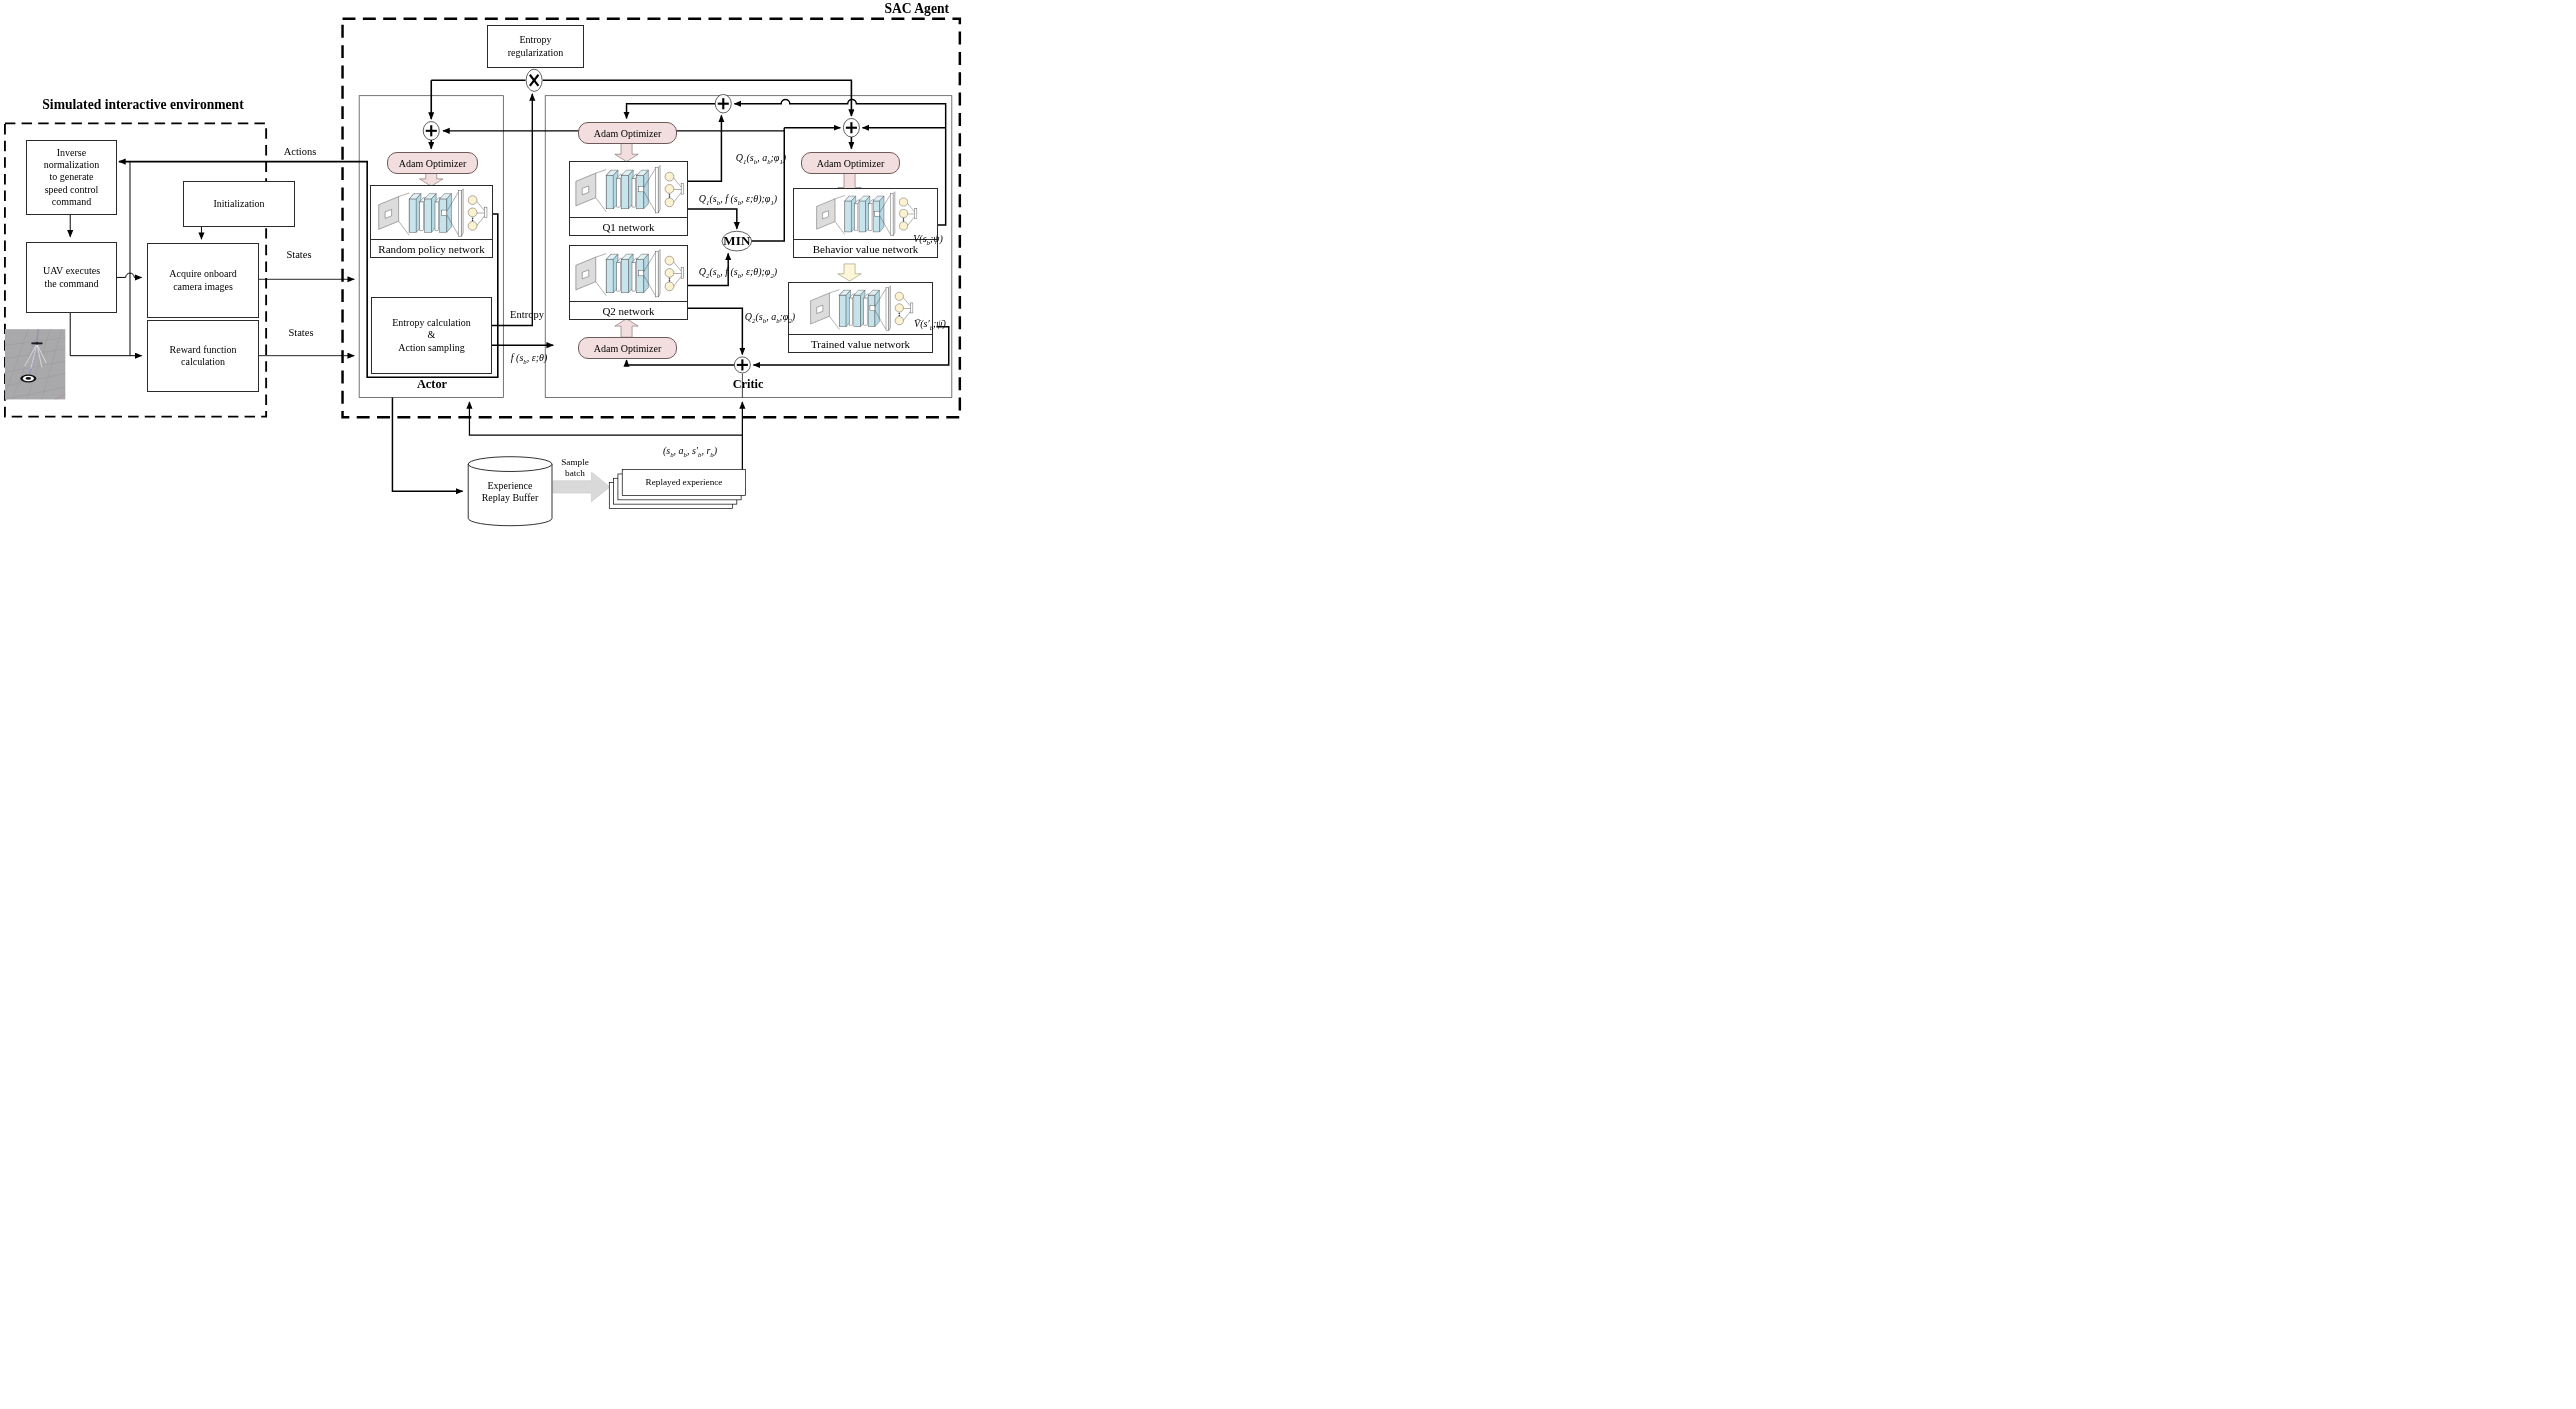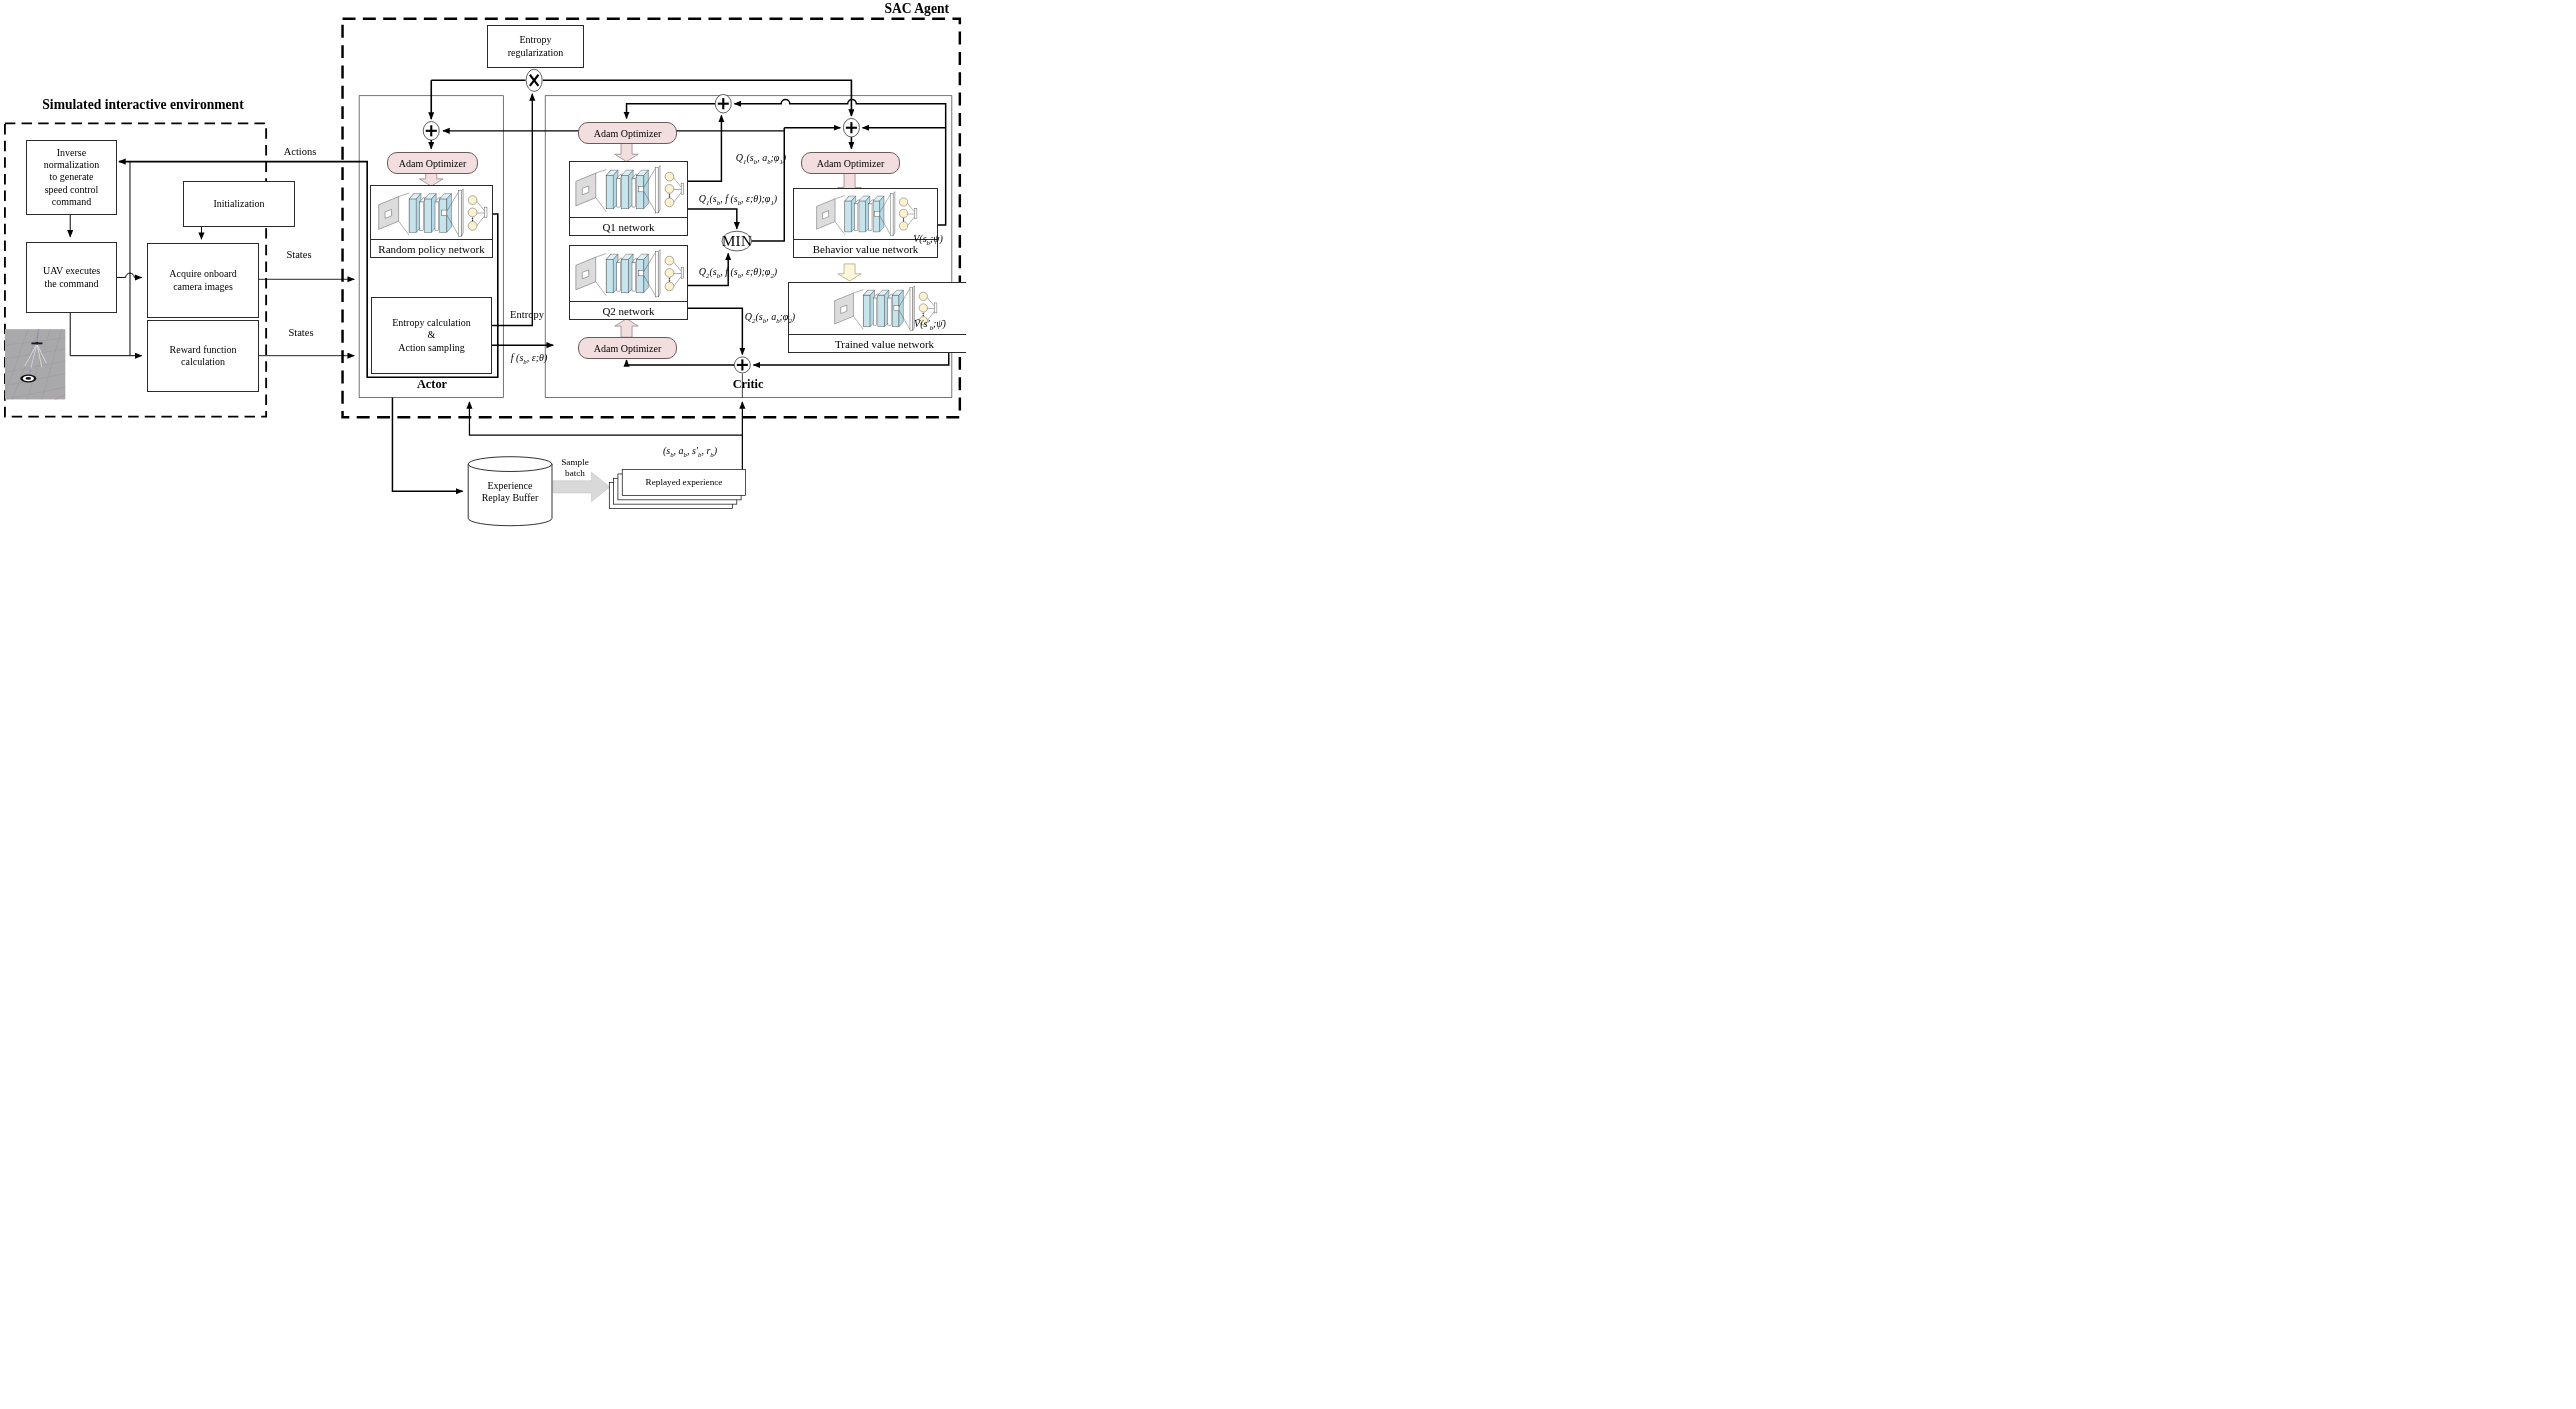--- a/index.html
+++ b/index.html
@@ -14,21 +14,21 @@
   .netlabel{position:absolute;left:0;right:0;bottom:0;border-top:0.6px solid #2b2b2b;
        display:flex;align-items:center;justify-content:center;font-size:11px;}
   .pill{position:absolute;border:0.6px solid #6e5a5a;background:#f2dede;border-radius:10px;
        display:flex;align-items:center;justify-content:center;font-size:10px;}
   .lbl{position:absolute;white-space:pre-line;text-align:center;transform:translate(-50%,-50%);
        font-size:10.5px;line-height:1.15;}
   .math{font-style:italic;font-size:10px;}
   .math sub{font-size:68%;font-style:italic;}
   .big-title{position:absolute;font-weight:bold;font-size:13.6px;white-space:nowrap;}
   .section-title{position:absolute;font-weight:bold;font-size:12.3px;transform:translate(-50%,-50%);}
-  .minlbl{position:absolute;font-weight:normal;font-size:15px;transform:translate(-50%,-50%);letter-spacing:0.3px;}
+  .minlbl{position:absolute;font-weight:bold;font-size:13px;transform:translate(-50%,-50%);letter-spacing:0.3px;}
 </style>
 </head>
 <body>
 
 <div id="canvas">
 
 <svg id="wires" viewBox="0 0 1568 858">
   <defs>
     <marker id="m" markerUnits="userSpaceOnUse" markerWidth="13" markerHeight="11" refX="11" refY="5" orient="auto">
       <path d="M0,0 L12,5 L0,10 z" fill="#000"></path>
@@ -374,21 +374,21 @@
     <circle cx="170" cy="45" r="7.5" fill="#fdf2d0"></circle>
     <circle cx="170" cy="68" r="7.5" fill="#fdf2d0"></circle>
     <circle cx="170" cy="55" r="1" fill="#000"></circle>
     <circle cx="170" cy="58.5" r="1" fill="#000"></circle>
     <rect x="190" y="36" width="4.5" height="18" fill="#fff"></rect>
   </g>
 </svg>
 </div>
   <div class="netlabel" style="height:17px;">Behavior value network</div>
 </div>
-<div class="netbox" style="left:788px;top:282px;width:143px;height:69px;padding-left:48px;">
+<div class="netbox" style="left:788px;top:282px;width:143px;height:69px;">
   <div class="cnn-slot" style="height:51px;">
 <svg viewBox="0 0 200 92" width="100%" height="100%" preserveAspectRatio="xMidYMid meet">
   <g stroke="#3a3a3a" stroke-width="0.7">
     <polygon points="10,32 44,18 44,60 10,74" fill="#dcdcdc"></polygon>
     <polygon points="21,44 32,40 32,51 21,55" fill="#fff"></polygon>
     <line x1="44" y1="18" x2="62" y2="12" fill="none"></line>
     <line x1="44" y1="60" x2="62" y2="84" fill="none"></line>
 
     <g>
       <polygon points="62,22 70,13 70,70 62,79" fill="#e2f0f5"></polygon>

